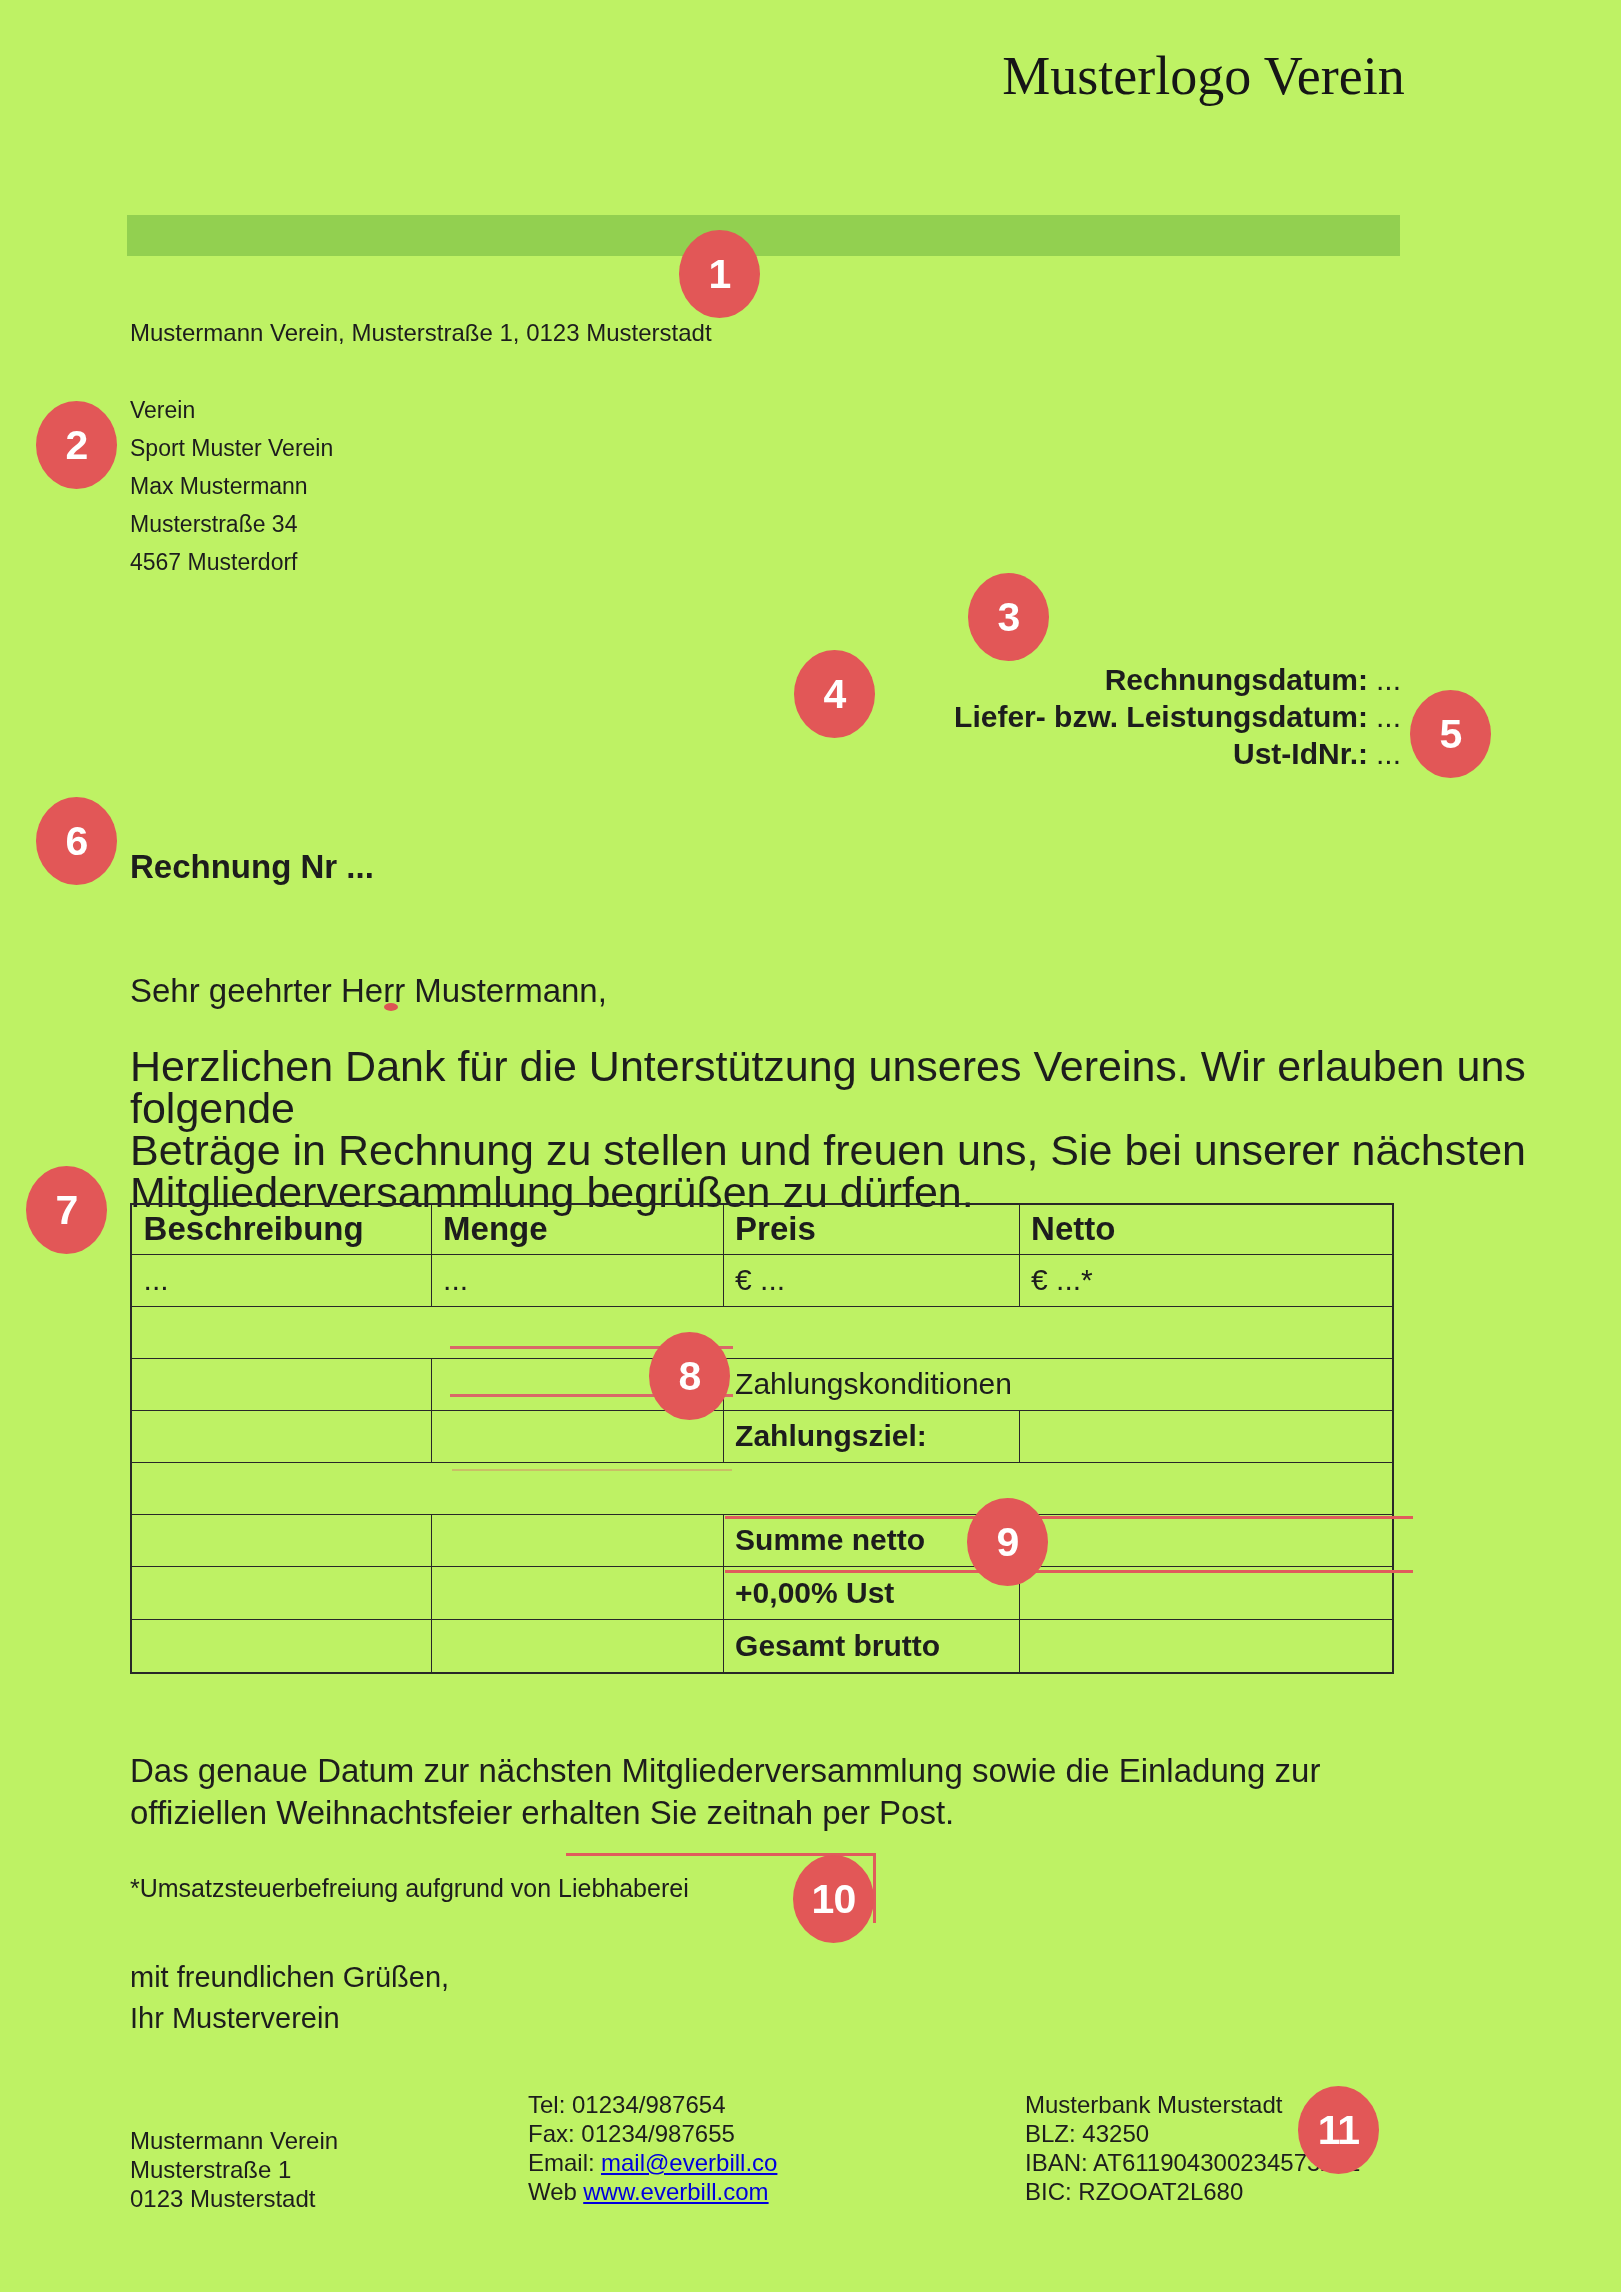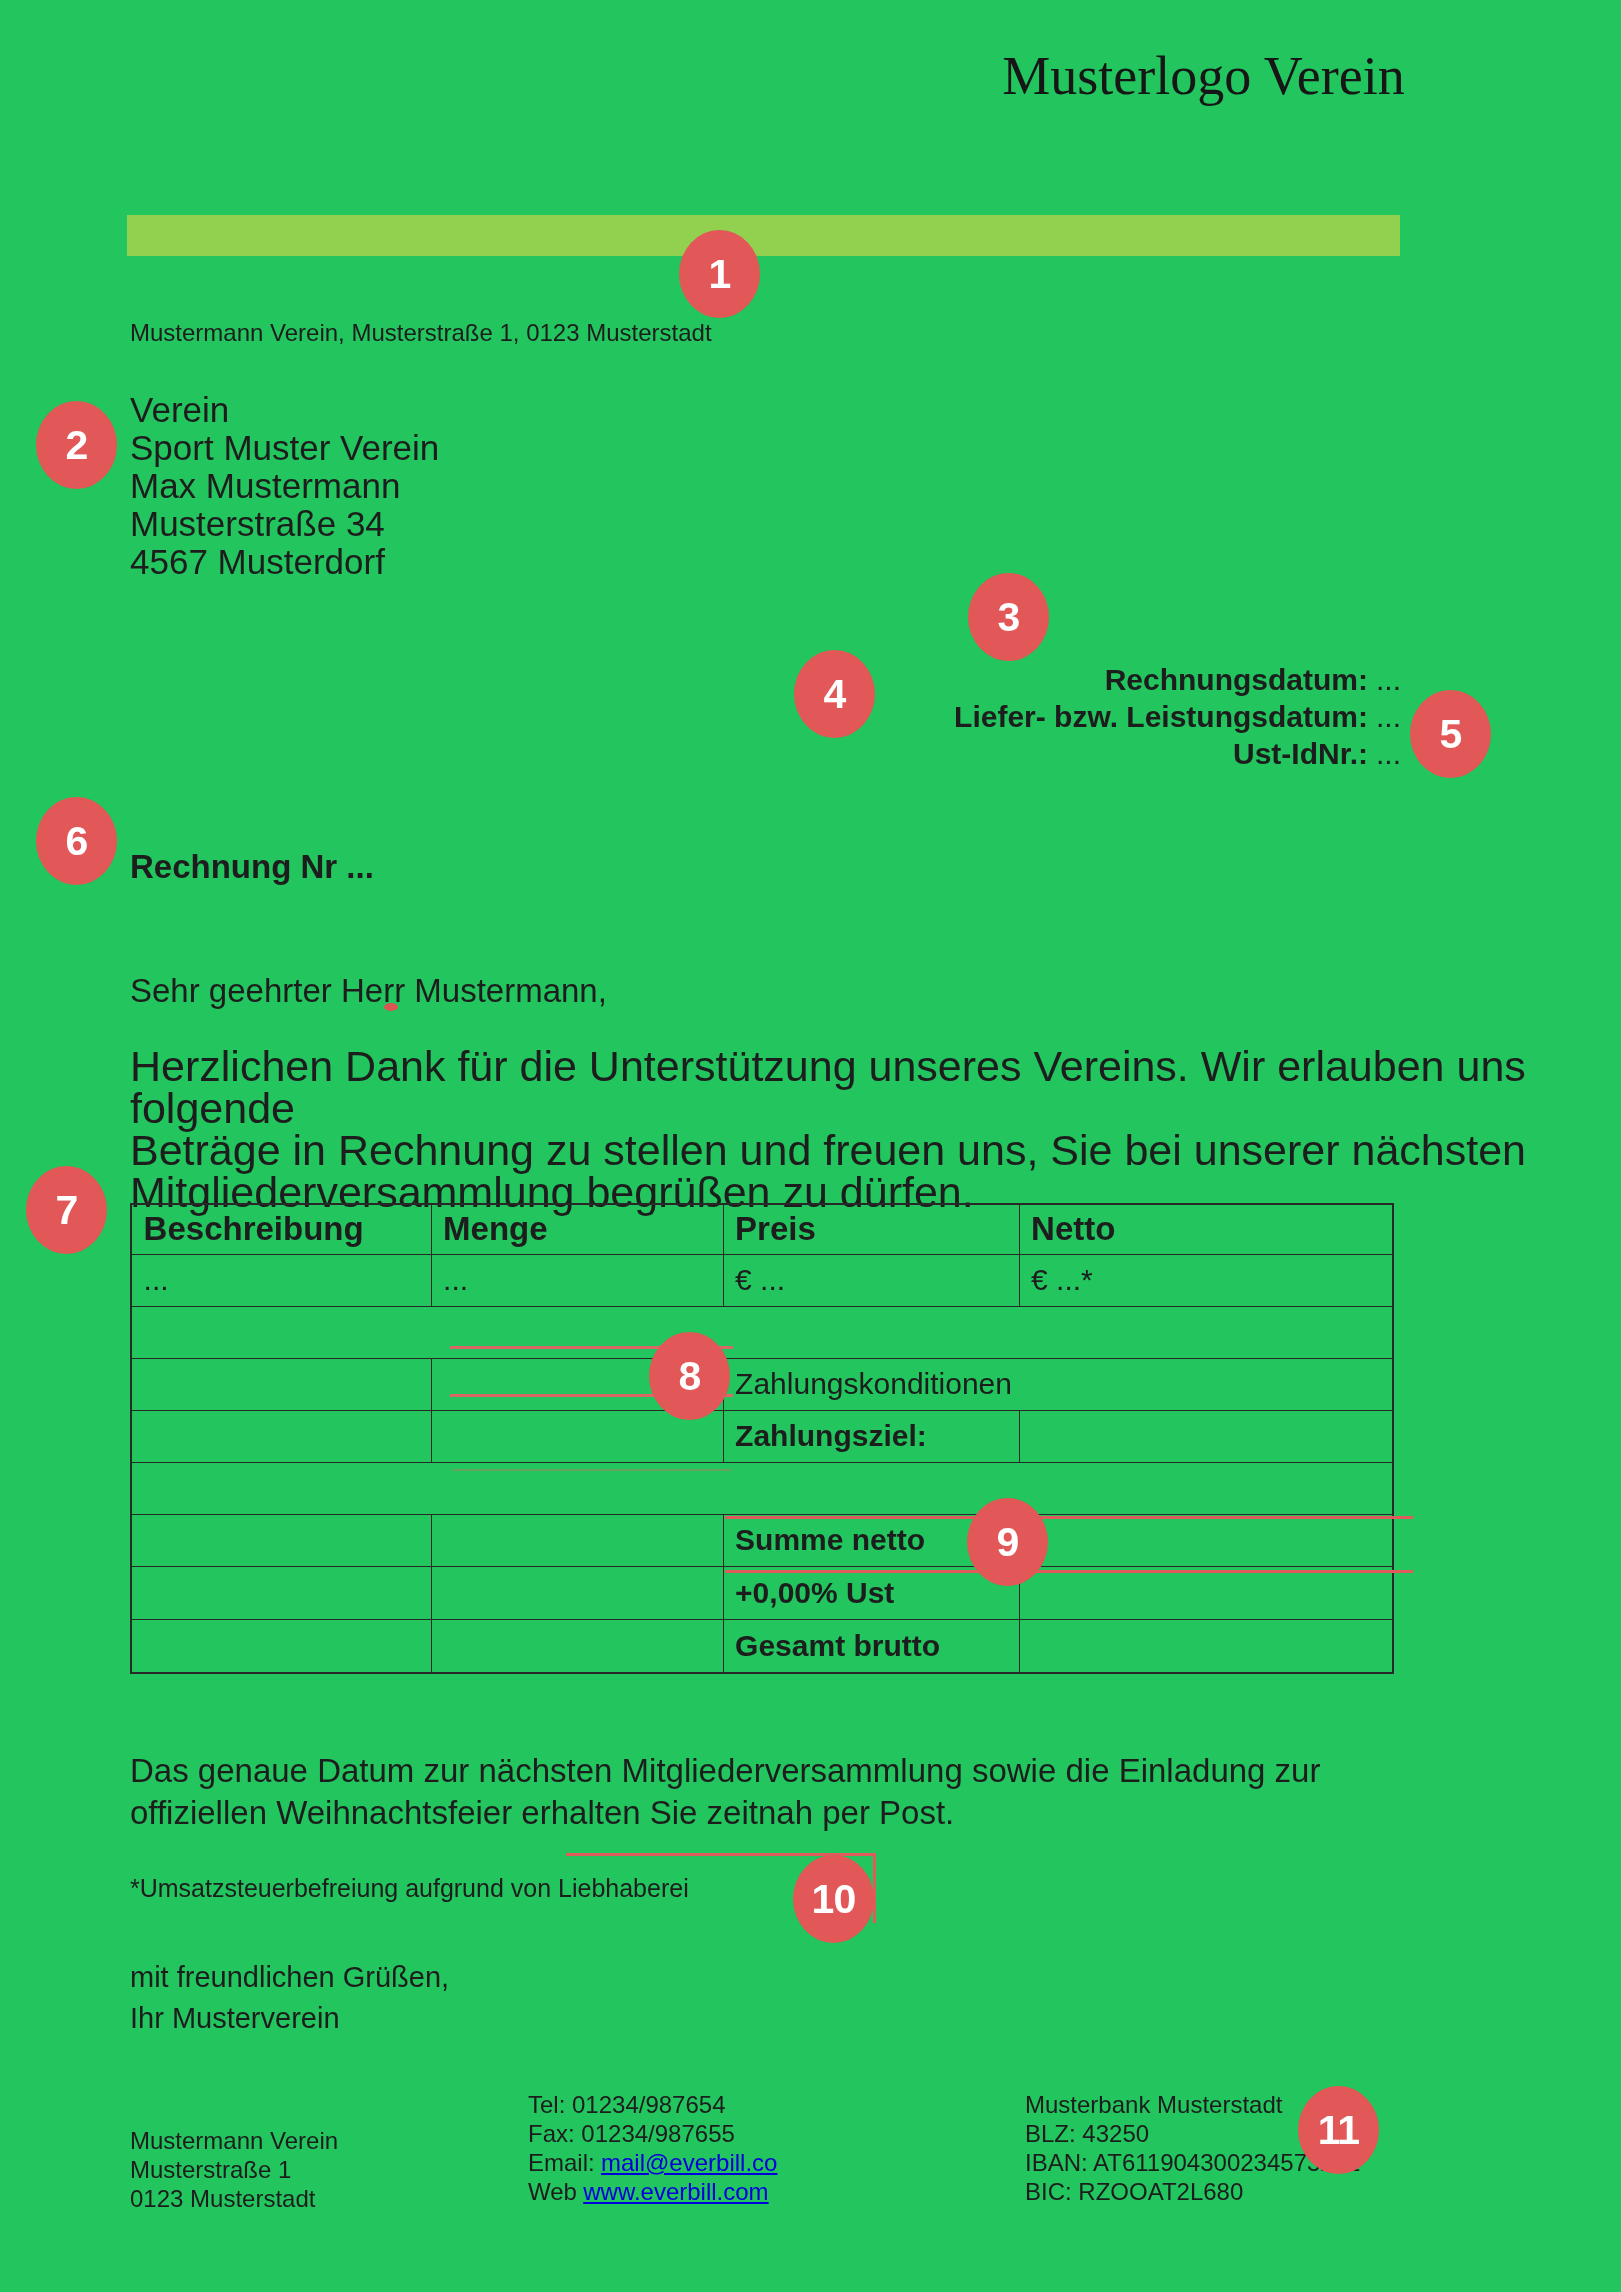--- a/index.html
+++ b/index.html
@@ -6,32 +6,32 @@
     --accent:#92d050;
     --ann-red:#e25757;
     --artifact:#d96868;
     --link:#0000dd;
     --ink:#1d1d1d;
     --border:#282828;
   }
   html,body{margin:0;padding:0;background:#ffffff;}
   body{width:1621px;height:2293px;position:relative;
        font-family:"Liberation Sans", sans-serif;color:var(--ink);}
-  .page{position:absolute;inset:0;background:#22c55e;overflow:hidden;}
+  .page{position:absolute;inset:0;background:#bef264;overflow:hidden;}
 
   .abs{position:absolute;}
 
   .logo-title{left:908px;top:45px;width:591px;text-align:center;
     font-family:"Liberation Serif", serif;font-size:54px;color:#161616;white-space:nowrap;}
 
   .green-bar{left:127px;top:215px;width:1273px;height:41px;background:var(--accent);}
 
   .sender-line{left:130px;top:319px;font-size:24px;white-space:nowrap;}
 
-  .recipient{left:130px;top:391px;font-size:35px;line-height:38px;}
+  .recipient{left:130px;top:391px;font-size:23px;line-height:38px;}
 
   .meta{left:505px;top:661px;width:896px;text-align:right;font-size:30px;line-height:37px;white-space:nowrap;}
   .meta .lbl{font-weight:bold;}
   .meta .val{margin-left:8px;}
 
   .invoice-no{left:130px;top:848px;font-size:33px;font-weight:bold;}
 
   .salutation{left:130px;top:972px;font-size:33px;}
   .spell-dot{left:384px;top:1003px;width:14.3px;height:8px;border-radius:50%;background:#dd5454;}
 

